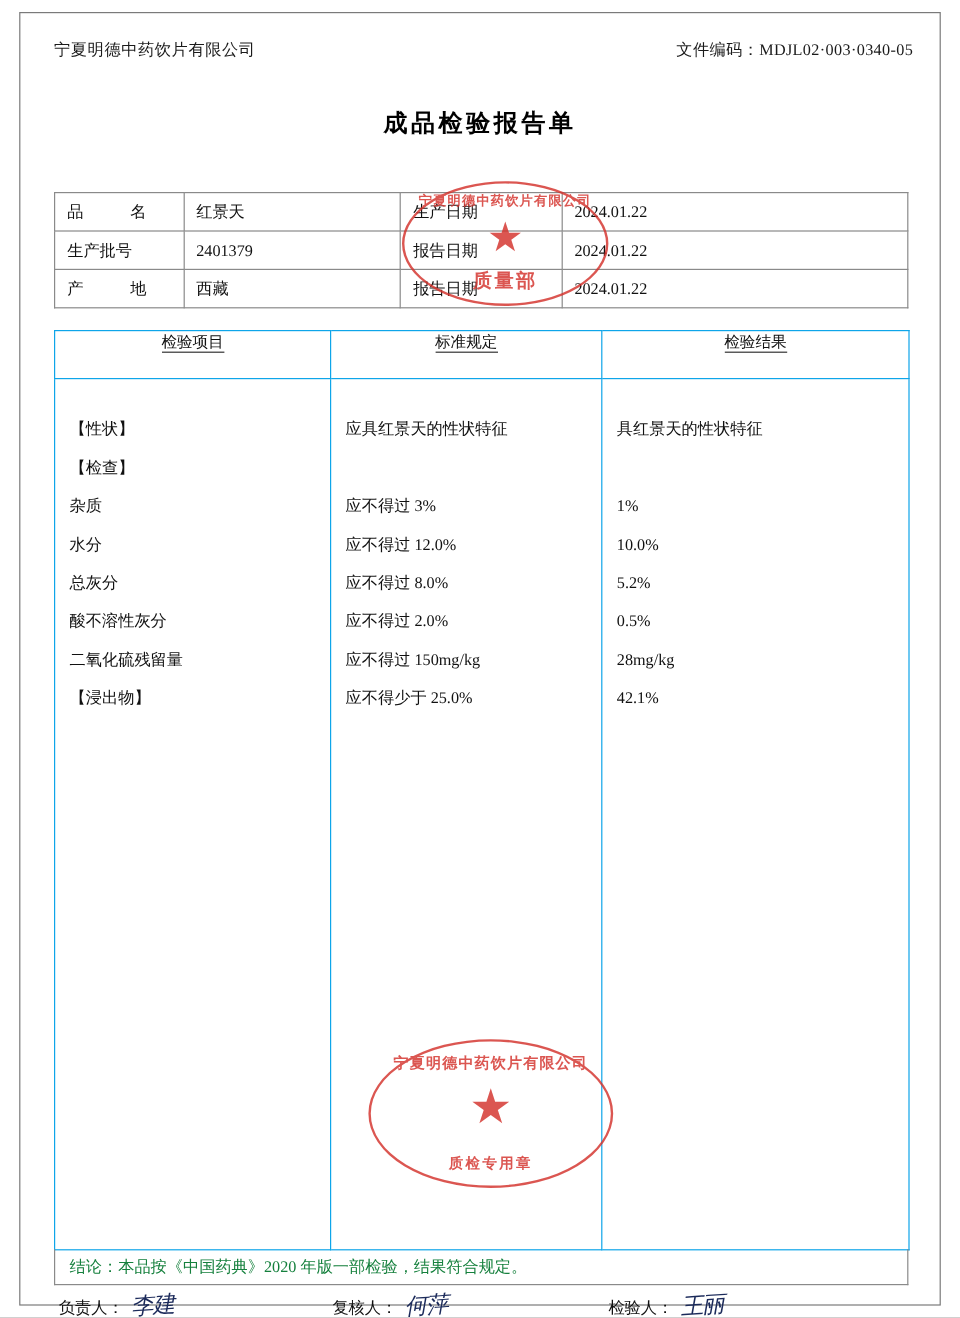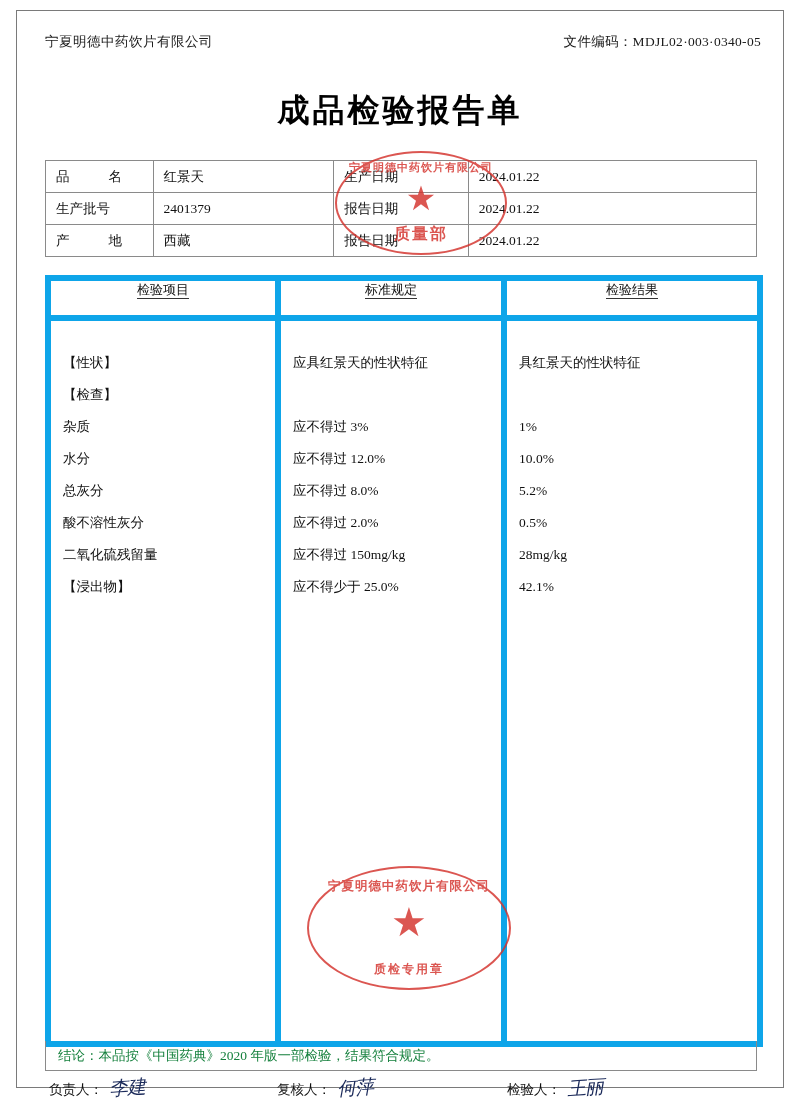--- a/index.html
+++ b/index.html
@@ -52,21 +52,21 @@
     font-size: 13.5px;
     color: #1a1a1a;
     letter-spacing: 0.3px;
   }
   .title {
     position: absolute;
     top: 78px;
     left: 0;
     width: 100%;
     text-align: center;
-    font-size: 32px;
+    font-size: 20px;
     font-weight: bold;
     letter-spacing: 3px;
     color: #000;
     font-family: "Liberation Serif", "DejaVu Serif", serif;
   }
   table.main {
     position: absolute;
     left: 28px;
     top: 134px;
     width: 712px;
@@ -105,21 +105,21 @@
   }
   table.items {
     position: absolute;
     left: 28px;
     top: 264px;
     width: 712px;
     border-collapse: collapse;
     table-layout: fixed;
   }
   table.items td {
-    border: 6px solid #0ea5e9;
+    border: 1px solid #0ea5e9;
     font-size: 13px;
     color: #111;
     padding: 0 12px;
     box-sizing: border-box;
     vertical-align: top;
   }
   .col-a { width: 230px; }
   .col-b { width: 226px; }
   .col-c { width: 256px; }
   .head-cell {

